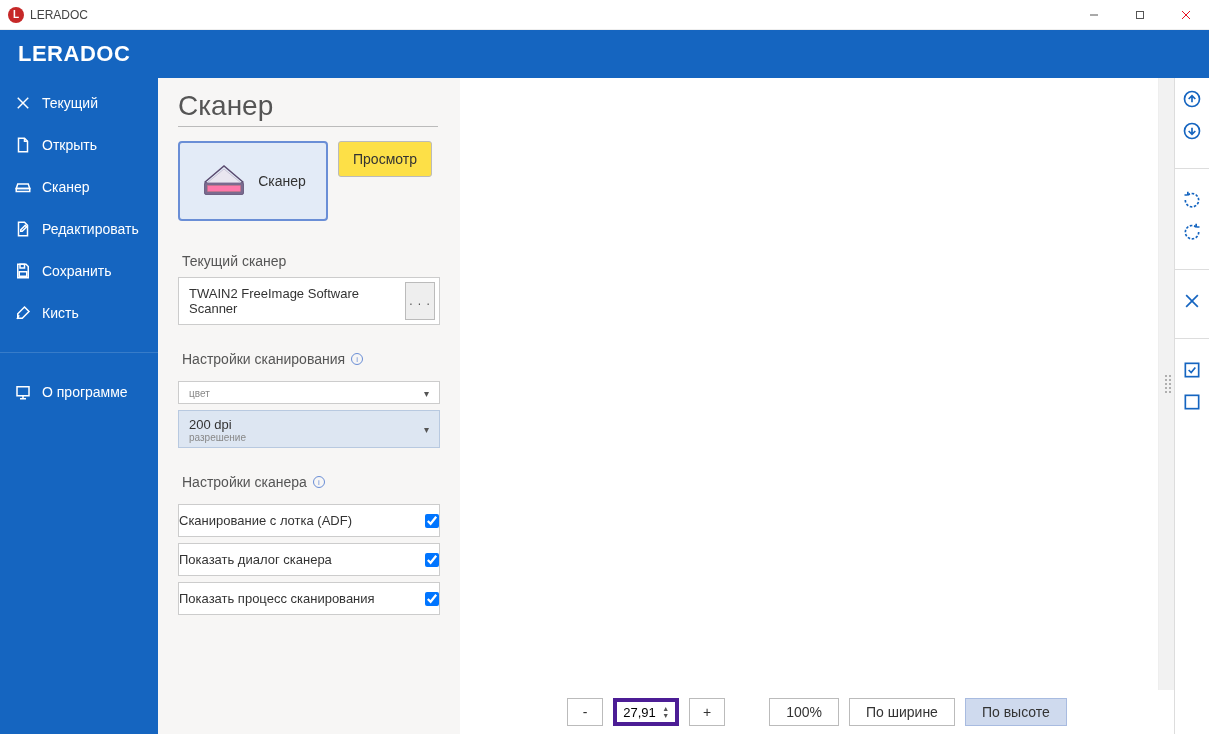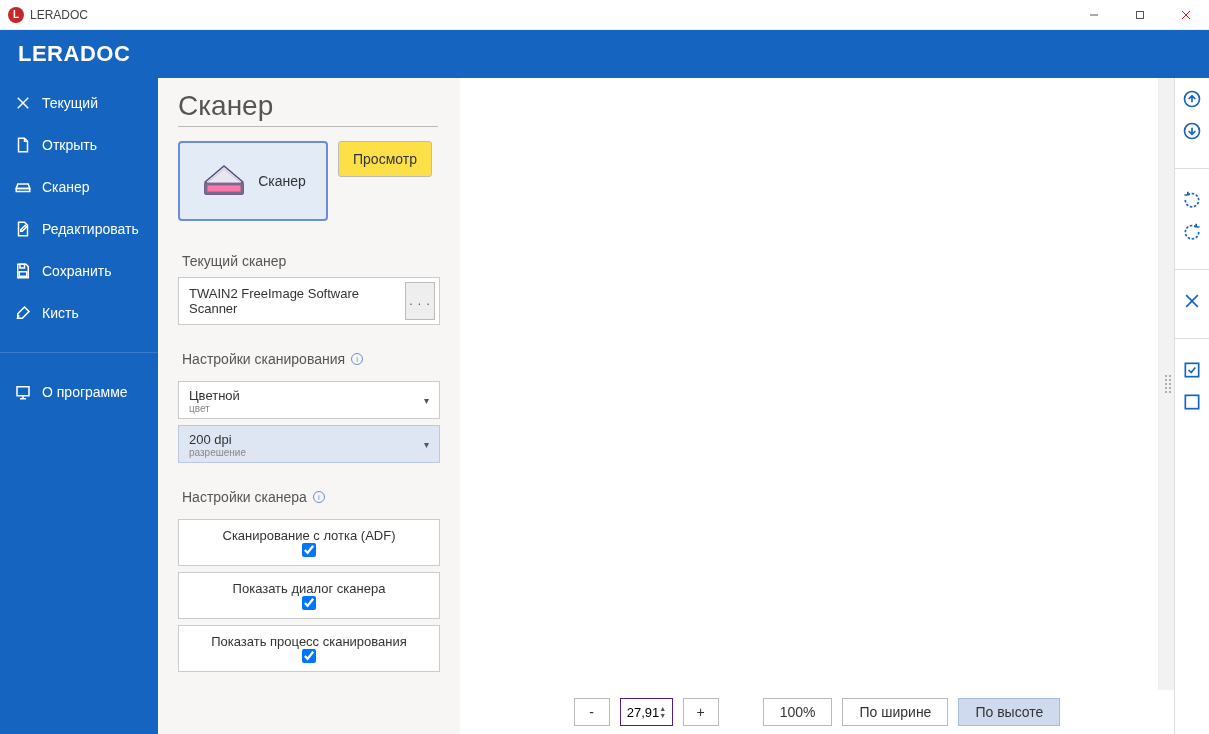--- a/index.html
+++ b/index.html
@@ -44,37 +44,37 @@
   .scanner-row { display: flex; gap: 6px; border: 1px solid #ccc; background: #fff; padding: 0; }
   .scanner-name { flex: 1; padding: 8px 10px; font-size: 13px; color: #333; }
   .scanner-browse { width: 30px; border: 1px solid #bbb; background: #eee; margin: 4px; display: flex; align-items: center; justify-content: center; font-size: 12px; cursor: pointer; color:#555; letter-spacing: 1px;}
   
   .dropdown { border: 1px solid #ccc; background: #fff; padding: 6px 10px 4px; position: relative; margin-top: 6px; }
   .dropdown.highlight { background: #dde6f2; border-color: #b8c9e0; }
   .dropdown-value { font-size: 13px; color: #333; }
   .dropdown-sub { font-size: 10px; color: #888; }
   .dropdown-caret { position: absolute; right: 10px; top: 50%; transform: translateY(-50%); font-size: 10px; color: #555; }
   
-  .check-row { display: flex; align-items: center; justify-content: space-between; border: 1px solid #ccc; background: #fff; padding: 8px 0; margin-top: 6px; font-size: 13px; color: #333; flex-direction: column; }
+  .check-row { display: flex; align-items: center; justify-content: space-between; border: 1px solid #ccc; background: #fff; padding: 8px 0; margin-top: 6px; font-size: 13px; color: #333; }
   .check-row input[type="checkbox"] { width: 14px; height: 14px; }
   
   .section-gap { height: 18px; }
   
   
   .preview-col { flex: 1; display: flex; flex-direction: column; border-right: 1px solid #ddd; }
   .preview-area { flex: 1; display:flex; }
   .preview-surface { flex:1; background:#fff; margin:2px 0 2px 2px; position:relative; }
   .preview-track { width:16px; background:#f2f2f2; border-left:1px solid #eee; position:relative; }
   .grip-dots { position:absolute; right:3px; top:50%; transform:translateY(-50%); display:grid; grid-template-columns:repeat(2,2px); grid-auto-rows:2px; gap:2px; }
   .grip-dots span { width:2px; height:2px; background:#999; border-radius:50%; }
   
   .bottom-toolbar { height: 44px; display: flex; align-items: center; justify-content: center; gap: 10px; padding: 0 10px; }
   .tb-btn { height: 28px; border: 1px solid #bbb; background: #fff; font-size: 14px; color: #333; cursor: pointer; display: flex; align-items: center; justify-content: center; }
   .tb-btn.sq { width: 36px; }
-  .tb-spin { height: 28px; width: 53px; border: 1px solid #4c1d95; display: flex; align-items: center; justify-content: space-between; padding: 0 6px; font-size: 13px; position:relative; }
+  .tb-spin { height: 28px; width: 66px; border: 4px solid #4c1d95; display: flex; align-items: center; justify-content: space-between; padding: 0 6px; font-size: 13px; position:relative; }
   .tb-spin .arrows { display:flex; flex-direction:column; font-size:7px; line-height:7px; color:#555; }
   .tb-gap { width: 24px; }
   .tb-btn.wide { padding: 0 16px; }
   .tb-btn.active { background: #cfdaee; border-color: #a8bbe0; }
   
   
   .right-rail { width: 34px; display: flex; flex-direction: column; align-items: center; padding-top: 8px; background: #fff; }
   .rail-btn { width: 26px; height: 26px; display: flex; align-items: center; justify-content: center; color: #1565c0; cursor: pointer; margin-bottom: 6px; }
   .rail-btn svg { width: 20px; height: 20px; }
   .rail-divider { width: 100%; height: 1px; background: #ddd; margin: 18px 0; }
@@ -194,21 +194,20 @@
       <div class="scanner-name">TWAIN2 FreeImage Software Scanner</div>
       <div class="scanner-browse">. . .</div>
     </div>
 
     <div class="section-gap"></div>
     <div class="section-header">
       <span>Настройки сканирования</span>
       <span class="info">i</span>
     </div>
     <div class="dropdown">
-      <div class="dropdown-value">Цветной</div>
       <div class="dropdown-sub">цвет</div>
       <div class="dropdown-caret">▾</div>
     </div>
     <div class="dropdown highlight">
       <div class="dropdown-value">200 dpi</div>
       <div class="dropdown-sub">разрешение</div>
       <div class="dropdown-caret">▾</div>
     </div>
 
     <div class="section-gap"></div>

